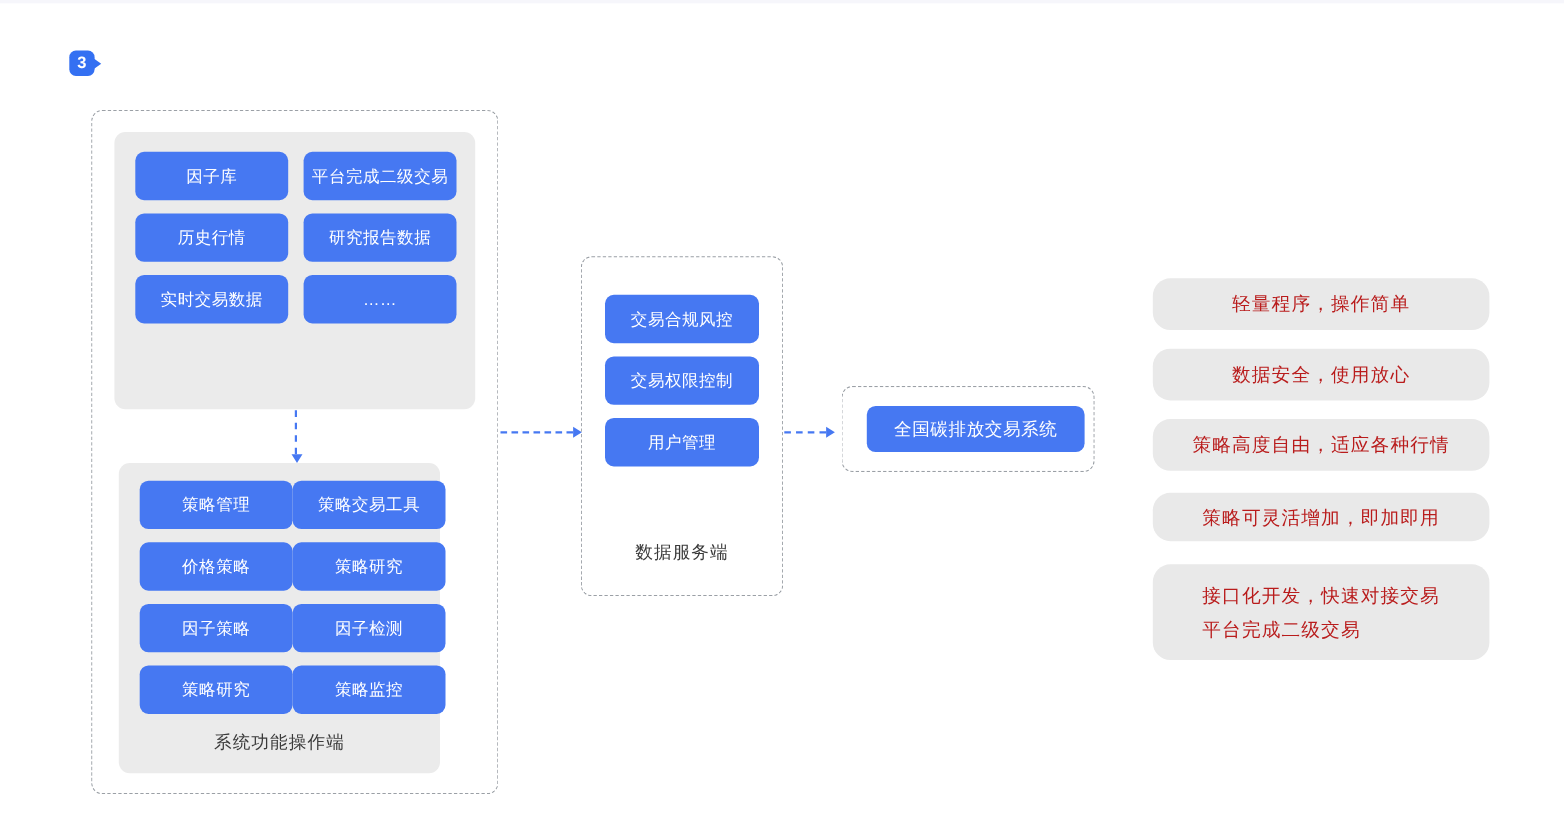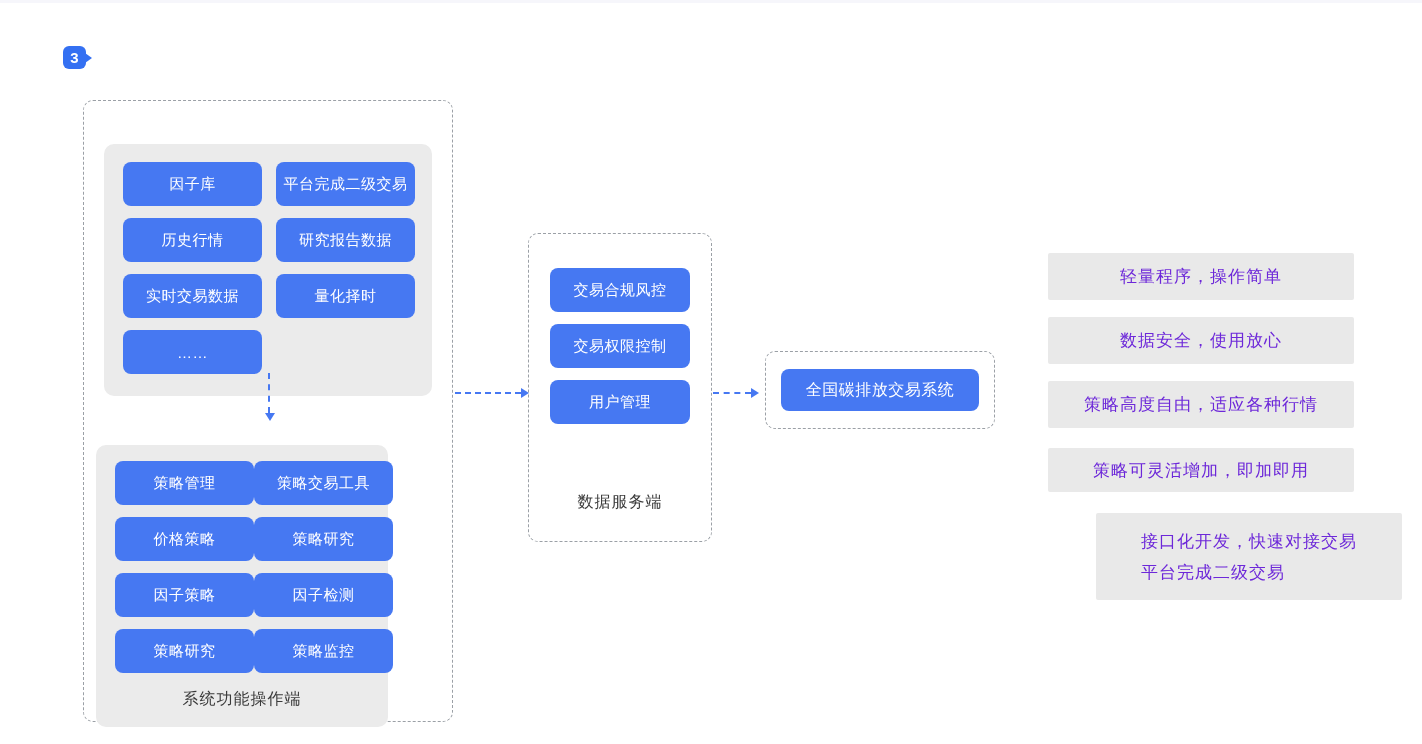--- a/index.html
+++ b/index.html
@@ -12,26 +12,26 @@
          border-radius:6px;color:#fff;font-weight:bold;font-size:15px;
          display:flex;align-items:center;justify-content:center;}
   .badge::after{content:"";position:absolute;right:-6px;top:7px;width:0;height:0;
          border-top:5px solid transparent;border-bottom:5px solid transparent;
          border-left:7px solid #3470f2;}
 
   
   .dashed{position:absolute;border:1px dashed #9ba0a6;border-radius:10px;box-sizing:border-box;}
   .outer-left{left:83px;top:100px;width:370px;height:622px;}
   .mid-box{left:528px;top:233px;width:184px;height:309px;}
-  .right-box{left:765px;top:351px;width:230px;height:78px;display:flex;align-items:center;justify-content:center;}
+  .right-box{left:765px;top:351px;width:230px;height:78px;display:flex;align-items:center;padding-left:22px;}
 
   
-  .panel{position:absolute;background:#ebebeb;border-radius:10px;box-sizing:border-box;margin-top:24px;}
+  .panel{position:absolute;background:#ebebeb;border-radius:10px;box-sizing:border-box;}
   .panel-top{left:104px;top:120px;width:328px;height:252px;}
-  .panel-bottom{left:96px;top:421px;width:292px;height:282px;}
+  .panel-bottom{left:108px;top:421px;width:292px;height:282px;}
   .grid2{display:grid;grid-template-columns:139px 139px;justify-content:space-between;
          align-content:start;row-gap:12px;padding:18px 17px 0 19px;}
   .panel-bottom.grid2{padding-top:16px;}
 
   
   .btn{height:44px;background:#4678f2;border-radius:8px;color:#ffffff;font-size:15px;
        display:flex;align-items:center;justify-content:center;letter-spacing:.5px;box-sizing:border-box;}
   .mid-box .btn{width:140px;}
   .btn-large{width:198px;height:42px;background:#4678f2;border-radius:8px;color:#fff;font-size:16px;
        display:flex;align-items:center;justify-content:center;letter-spacing:.5px;}
@@ -47,49 +47,48 @@
   .v-arrow::after{content:"";position:absolute;left:-5px;bottom:-8px;width:0;height:0;
        border-left:5px solid transparent;border-right:5px solid transparent;border-top:8px solid #4678f2;}
   .h-arrow{position:absolute;top:392px;height:0;border-top:2px dashed #4678f2;}
   .h-arrow::after{content:"";position:absolute;right:-8px;top:-6px;width:0;height:0;
        border-top:5px solid transparent;border-bottom:5px solid transparent;border-left:8px solid #4678f2;}
   .arrow1{left:455px;width:66px;}
   .arrow2{left:713px;width:38px;}
 
   
   .features{position:absolute;left:1048px;top:253px;width:306px;}
-  .feature{position:absolute;left:0;width:306px;background:#e9e9e9;border-radius:2px;
-       color:#6d28d9;font-size:17px;letter-spacing:1px;
+  .feature{position:absolute;left:0;width:306px;background:#e9e9e9;border-radius:16px;
+       color:#b91c1c;font-size:17px;letter-spacing:1px;
        display:flex;align-items:center;justify-content:center;box-sizing:border-box;}
   .f1{top:0;height:47px;}
   .f2{top:64px;height:47px;}
   .f3{top:128px;height:47px;}
   .f4{top:195px;height:44px;}
   .f5{top:260px;height:87px;flex-direction:column;align-items:flex-start;justify-content:center;
-      padding-left:45px;line-height:31px;margin-left:48px;}
+      padding-left:45px;line-height:31px;}
 </style>
 </head>
 <body>
 
 <div class="canvas">
   <div class="top-strip"></div>
 
   <div class="badge">
     <span>3</span>
   </div>
 
   <div class="dashed outer-left"></div>
 
   <div class="panel panel-top grid2">
     <div class="btn">因子库</div>
     <div class="btn">平台完成二级交易</div>
     <div class="btn">历史行情</div>
     <div class="btn">研究报告数据</div>
     <div class="btn">实时交易数据</div>
-    <div class="btn">量化择时</div>
     <div class="btn">……</div>
   </div>
 
   <div class="v-arrow"></div>
 
   <div class="panel panel-bottom grid2">
     <div class="btn">策略管理</div>
     <div class="btn">策略交易工具</div>
     <div class="btn">价格策略</div>
     <div class="btn">策略研究</div>

